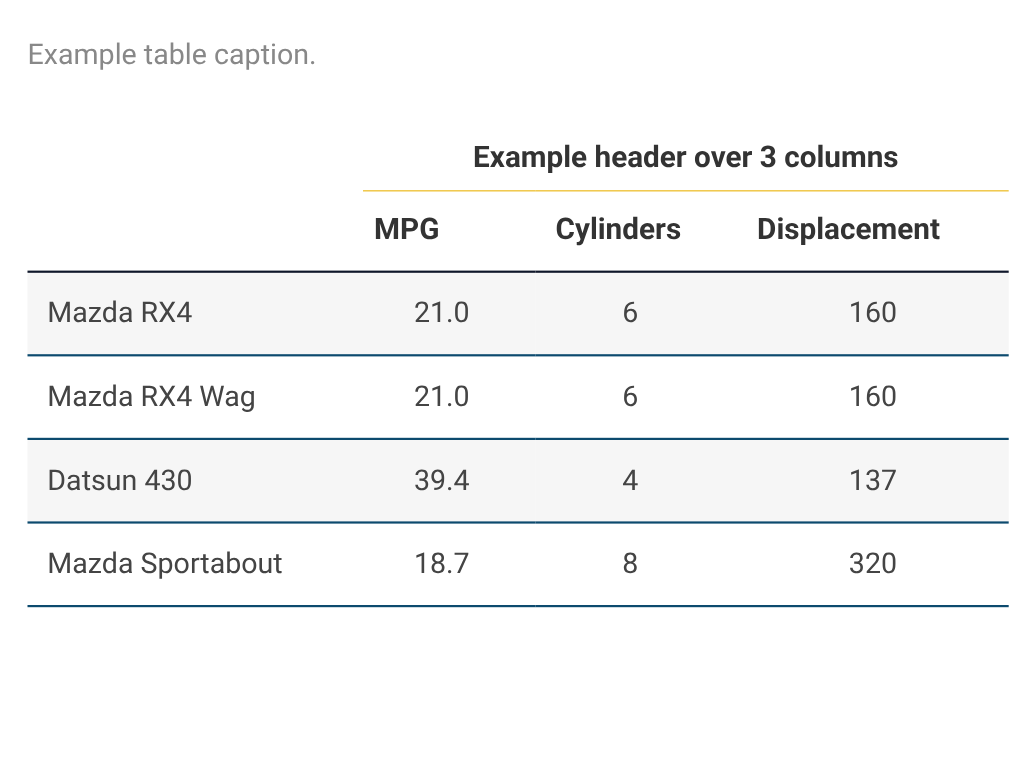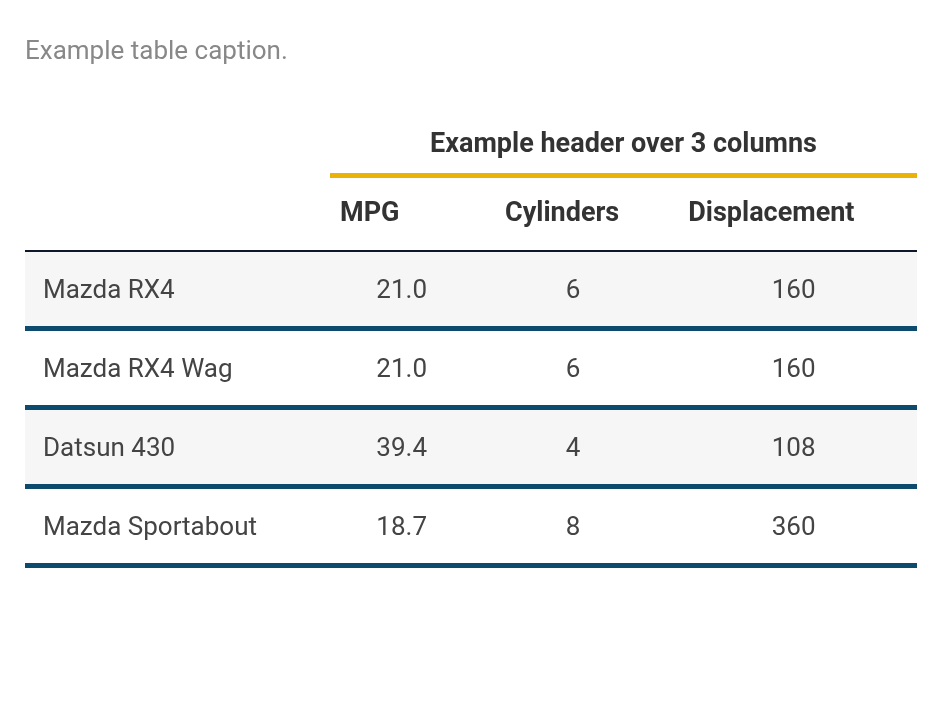--- a/index.html
+++ b/index.html
@@ -34,21 +34,21 @@
       font-weight: 700;
       color: #333;
       font-size: 27px;
       text-align: center;
       padding-bottom: 14px;
     }
     thead tr:first-child th:first-child {
       border-bottom: none;
     }
     thead tr:first-child th.spanner {
-      border-bottom: 5px solid #eab308;
+      border-bottom: 1px solid #eab308;
     }
     thead tr.col-headers th {
       font-weight: 700;
       color: #333;
       font-size: 27px;
       border-bottom: 2px solid #0f172a;
       padding-top: 18px;
       padding-bottom: 22px;
     }
     thead tr.col-headers th:nth-child(1) {
@@ -58,21 +58,21 @@
       text-align: left;
       padding-left: 10px;
     }
     thead tr.col-headers th:nth-child(3) {
       text-align: left;
     }
     thead tr.col-headers th:nth-child(4) {
       text-align: left;
     }
     tbody tr {
-      border-bottom: 5px solid #0c4a6e;
+      border-bottom: 2px solid #0c4a6e;
     }
     tbody tr:nth-child(odd) {
       background-color: #f6f6f6;
     }
     tbody tr:nth-child(even) {
       background-color: #fff;
     }
     tbody td {
       color: #444;
       font-weight: 400;
@@ -120,22 +120,22 @@
     <tr>
       <td>Mazda RX4 Wag</td>
       <td>21.0</td>
       <td>6</td>
       <td>160</td>
     </tr>
     <tr>
       <td>Datsun 430</td>
       <td>39.4</td>
       <td>4</td>
-      <td>108</td>
+      <td>137</td>
     </tr>
     <tr>
       <td>Mazda Sportabout</td>
       <td>18.7</td>
       <td>8</td>
-      <td>360</td>
+      <td>320</td>
     </tr>
   </tbody>
 </table>
 
 </body></html>

